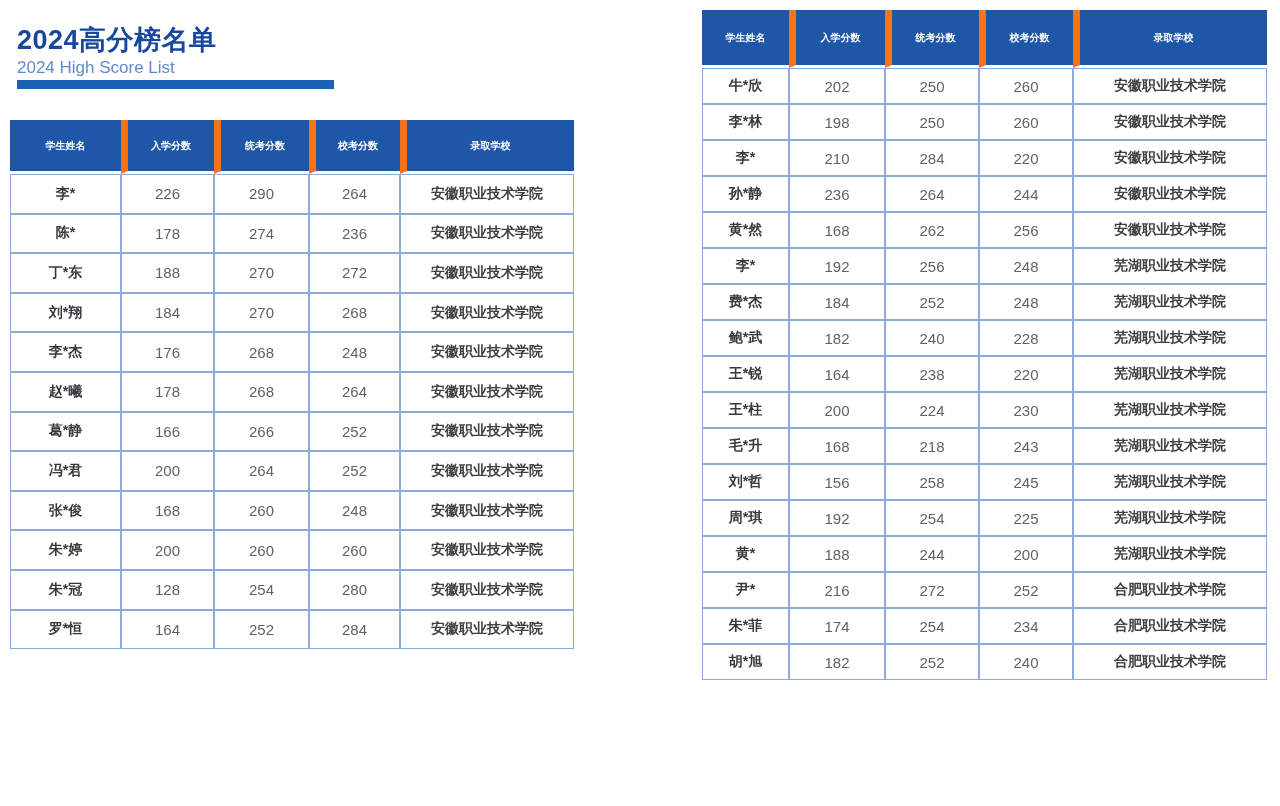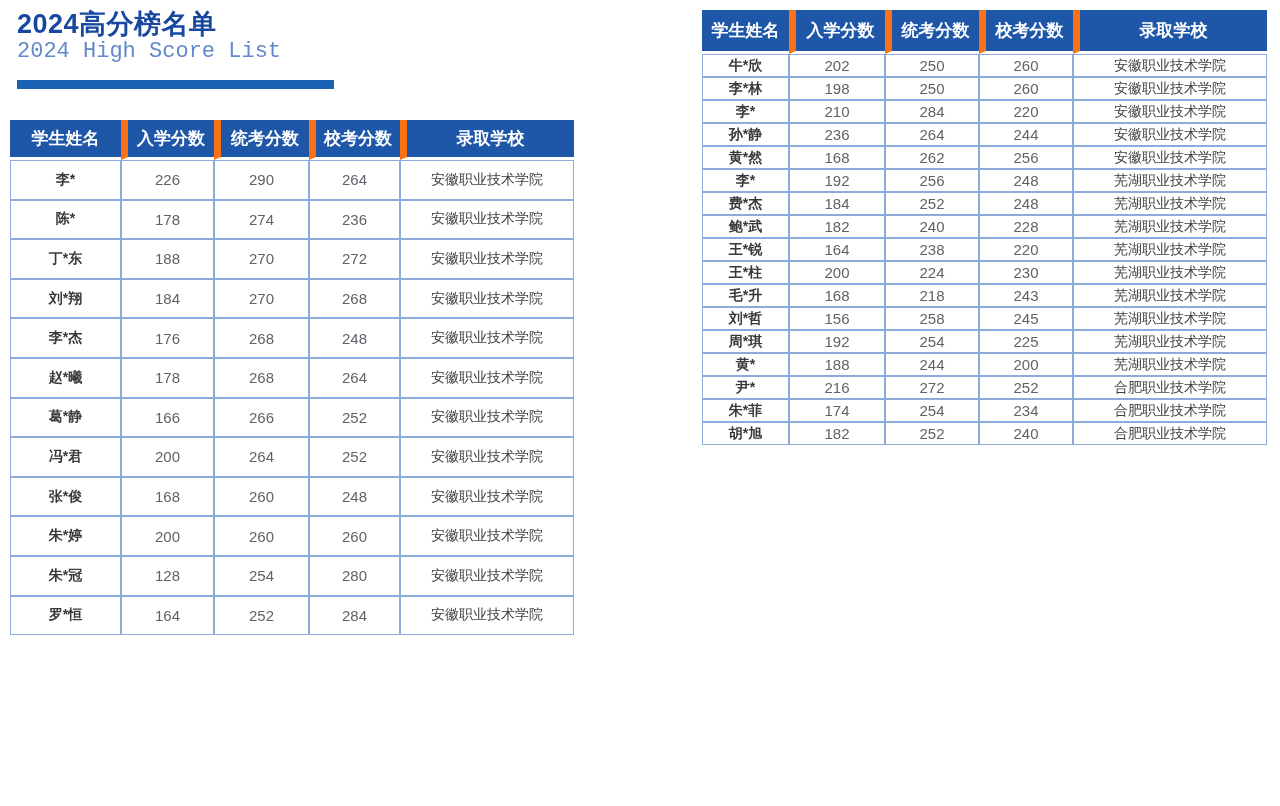--- a/index.html
+++ b/index.html
@@ -15,36 +15,35 @@
     position: relative;
     width: 1280px;
     height: 806px;
     background: #ffffff;
   }
 
   
   .title-block {
     position: absolute;
     left: 17px;
-    top: 8px;
+    top: 24px;
   }
   .page-title {
     margin: 0;
     font-size: 27px;
     line-height: 32px;
     font-weight: bold;
     color: #17479e;
     letter-spacing: 0.5px;
   }
   .page-subtitle {
     margin: 2px 0 0 0;
-    font-size: 22px;
+    font-size: 17px;
     line-height: 20px;
     color: #6289cb;
-    font-family: Liberation Mono, monospace;
   }
   .title-bar {
     position: absolute;
     left: 17px;
     top: 80px;
     width: 317px;
     height: 9px;
     background: #1b61b3;
   }
 
@@ -55,43 +54,43 @@
     border-spacing: 0;
     table-layout: fixed;
   }
   .score-table.left  { left: 10px;  top: 120px; width: 564px; }
   .score-table.right { left: 702px; top: 10px;  width: 565px; }
 
   .score-table thead th {
     background: #1e56a8;
     color: #ffffff;
     font-weight: bold;
-    font-size: 17px;
+    font-size: 10px;
     text-align: center;
     vertical-align: middle;
-    padding: 0;
+    padding: 7px;
     border-bottom: 3px solid #ffffff;
   }
   .score-table thead th + th { border-left: 7px solid #f97316; }
   .score-table.left  thead th { height: 37px; }
   .score-table.right thead th { height: 41px; }
 
   .score-table tbody td {
     border: 1px solid #8cabdb;
     text-align: center;
     vertical-align: middle;
     padding: 0;
     background: #ffffff;
   }
   .score-table.left  tbody tr { height: 39.6px; }
-  .score-table.right tbody tr { height: 23px; }
+  .score-table.right tbody tr { height: 36px; }
 
   .cell-name   { font-weight: bold; color: #37393c; font-size: 14px; }
   .cell-score  { color: #5f6368; font-size: 15px; }
-  .cell-school { font-weight: normal; color: #404040; font-size: 14px; }
+  .cell-school { font-weight: bold; color: #404040; font-size: 14px; }
 </style>
 </head>
 <body>
 
 <div class="canvas">
 
   <div class="title-block">
     <h1 class="page-title">2024高分榜名单</h1>
     <p class="page-subtitle">2024 High Score List</p>
   </div>

